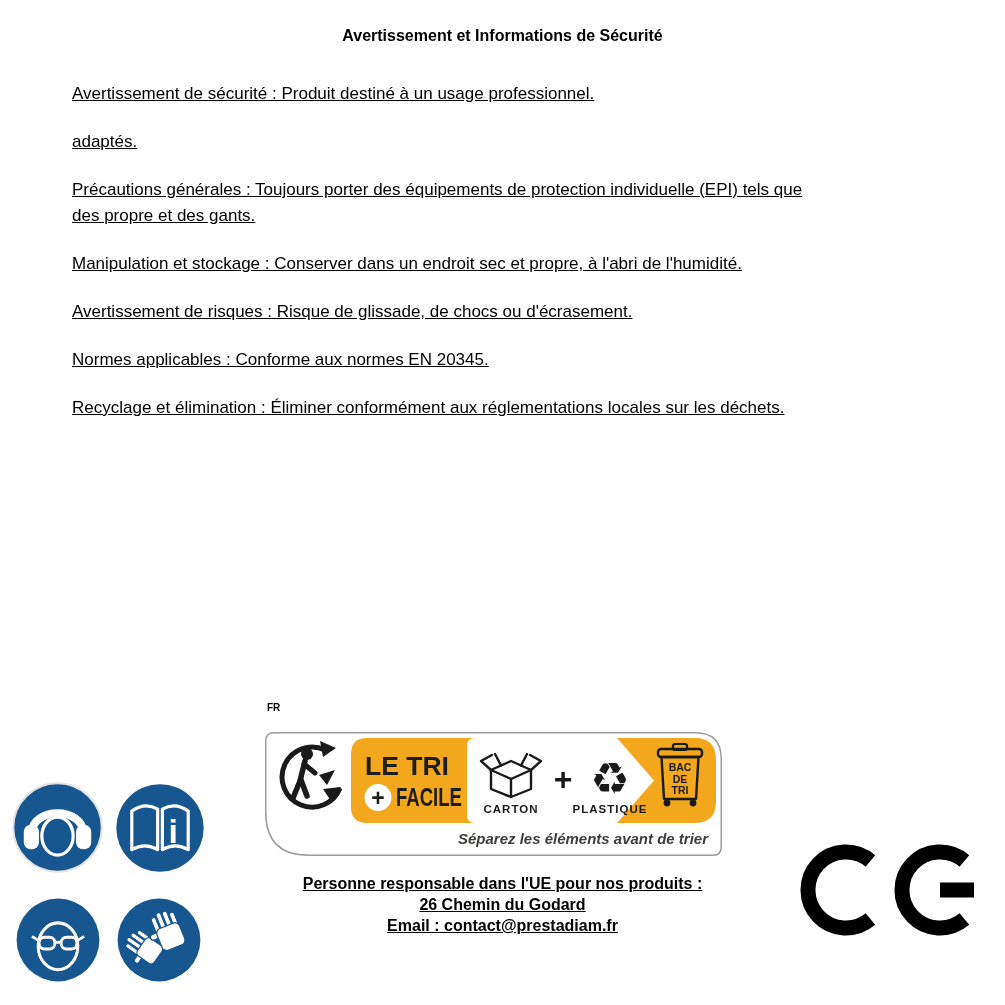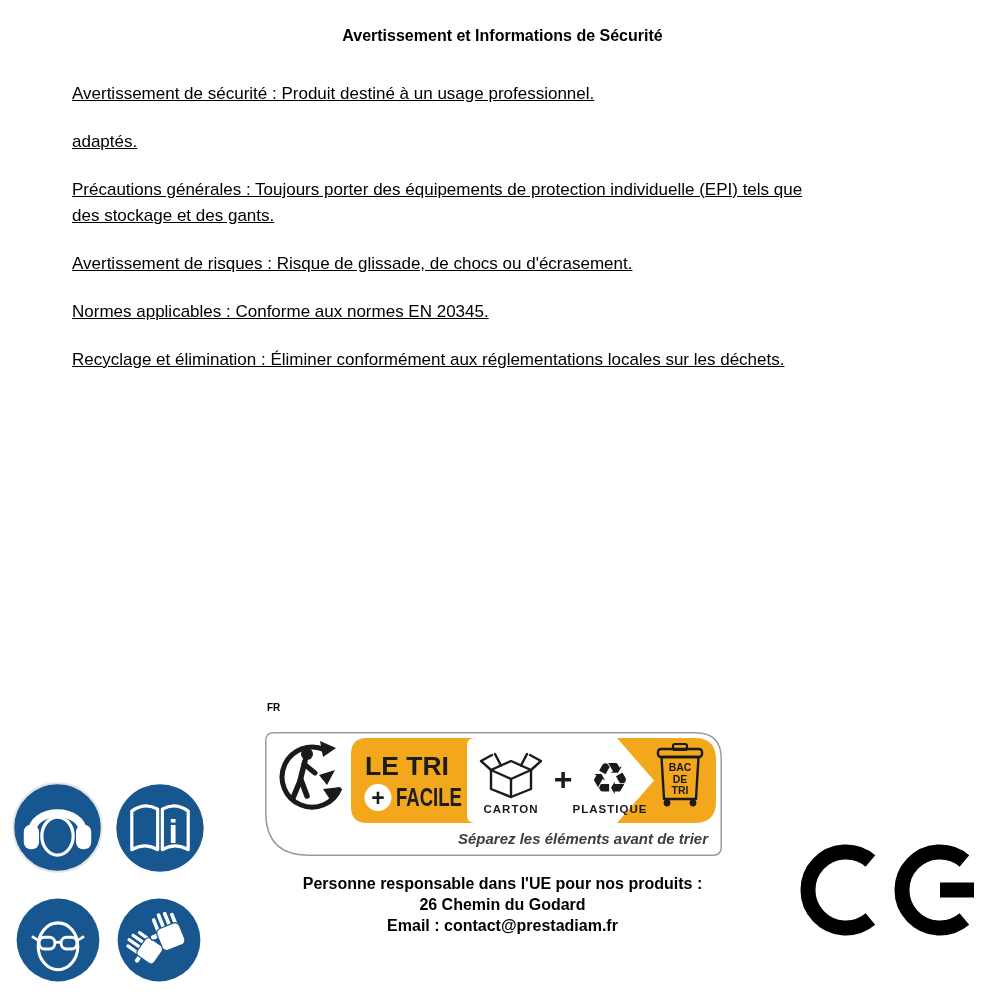--- a/index.html
+++ b/index.html
@@ -20,21 +20,21 @@
   .fr-label{position:absolute;left:267px;top:702px;font-size:10px;font-weight:700;}
   .infotri-svg{position:absolute;left:265px;top:732px;width:457px;height:124px;}
   .t-big{font-family:"Liberation Sans",sans-serif;font-weight:700;font-size:25px;fill:#1d1d1b;}
   .t-plusbadge{font-family:"Liberation Sans",sans-serif;font-weight:700;font-size:23px;fill:#1d1d1b;}
   .t-mat{font-family:"Liberation Sans",sans-serif;font-weight:700;font-size:11.5px;letter-spacing:1px;fill:#1a1a1a;}
   .t-join{font-family:"Liberation Sans",sans-serif;font-weight:700;font-size:32px;fill:#1a1a1a;}
   .t-recycle{font-family:"DejaVu Sans",sans-serif;font-size:44px;fill:#1a1a1a;}
   .t-bin{font-family:"Liberation Sans",sans-serif;font-weight:700;font-size:10.5px;fill:#1a1a1a;}
   .t-tagline{font-family:"Liberation Sans",sans-serif;font-style:italic;font-weight:700;font-size:15px;fill:#3c3c3b;}
   
-  .responsible{position:absolute;top:873px;left:0;width:1005px;text-align:center;}
+  .responsible{position:absolute;top:873px;left:0;width:1005px;text-align:center;text-decoration:underline;}
   .resp-line{font-size:16px;font-weight:700;line-height:21px;white-space:nowrap;}
   
   .picto{position:absolute;}
   #picto-ear{left:10px;top:780px;width:95px;height:95px;}
   #picto-book{left:113px;top:781px;width:94px;height:94px;}
   #picto-goggles{left:13px;top:895px;width:90px;height:90px;}
   #picto-gloves{left:114px;top:895px;width:90px;height:90px;}
   
   .ce-svg{position:absolute;left:800px;top:840px;width:185px;height:100px;}
 </style>
@@ -47,21 +47,24 @@
 
   <div class="content">
     <p class="para">
       <span class="line">Avertissement de sécurité : Produit destiné à un usage professionnel.</span>
     </p>
     <p class="para">
       <span class="line">adaptés.</span>
     </p>
     <p class="para">
       <span class="line">Précautions générales : Toujours porter des équipements de protection individuelle (EPI) tels que</span>
-      <span class="line">des stockage et des gants.</span>
+      <span class="line">des propre et des gants.</span>
+    </p>
+    <p class="para">
+      <span class="line">Manipulation et stockage : Conserver dans un endroit sec et propre, à l'abri de l'humidité.</span>
     </p>
     <p class="para">
       <span class="line">Avertissement de risques : Risque de glissade, de chocs ou d'écrasement.</span>
     </p>
     <p class="para">
       <span class="line">Normes applicables : Conforme aux normes EN 20345.</span>
     </p>
     <p class="para">
       <span class="line">Recyclage et élimination : Éliminer conformément aux réglementations locales sur les déchets.</span>
     </p>

